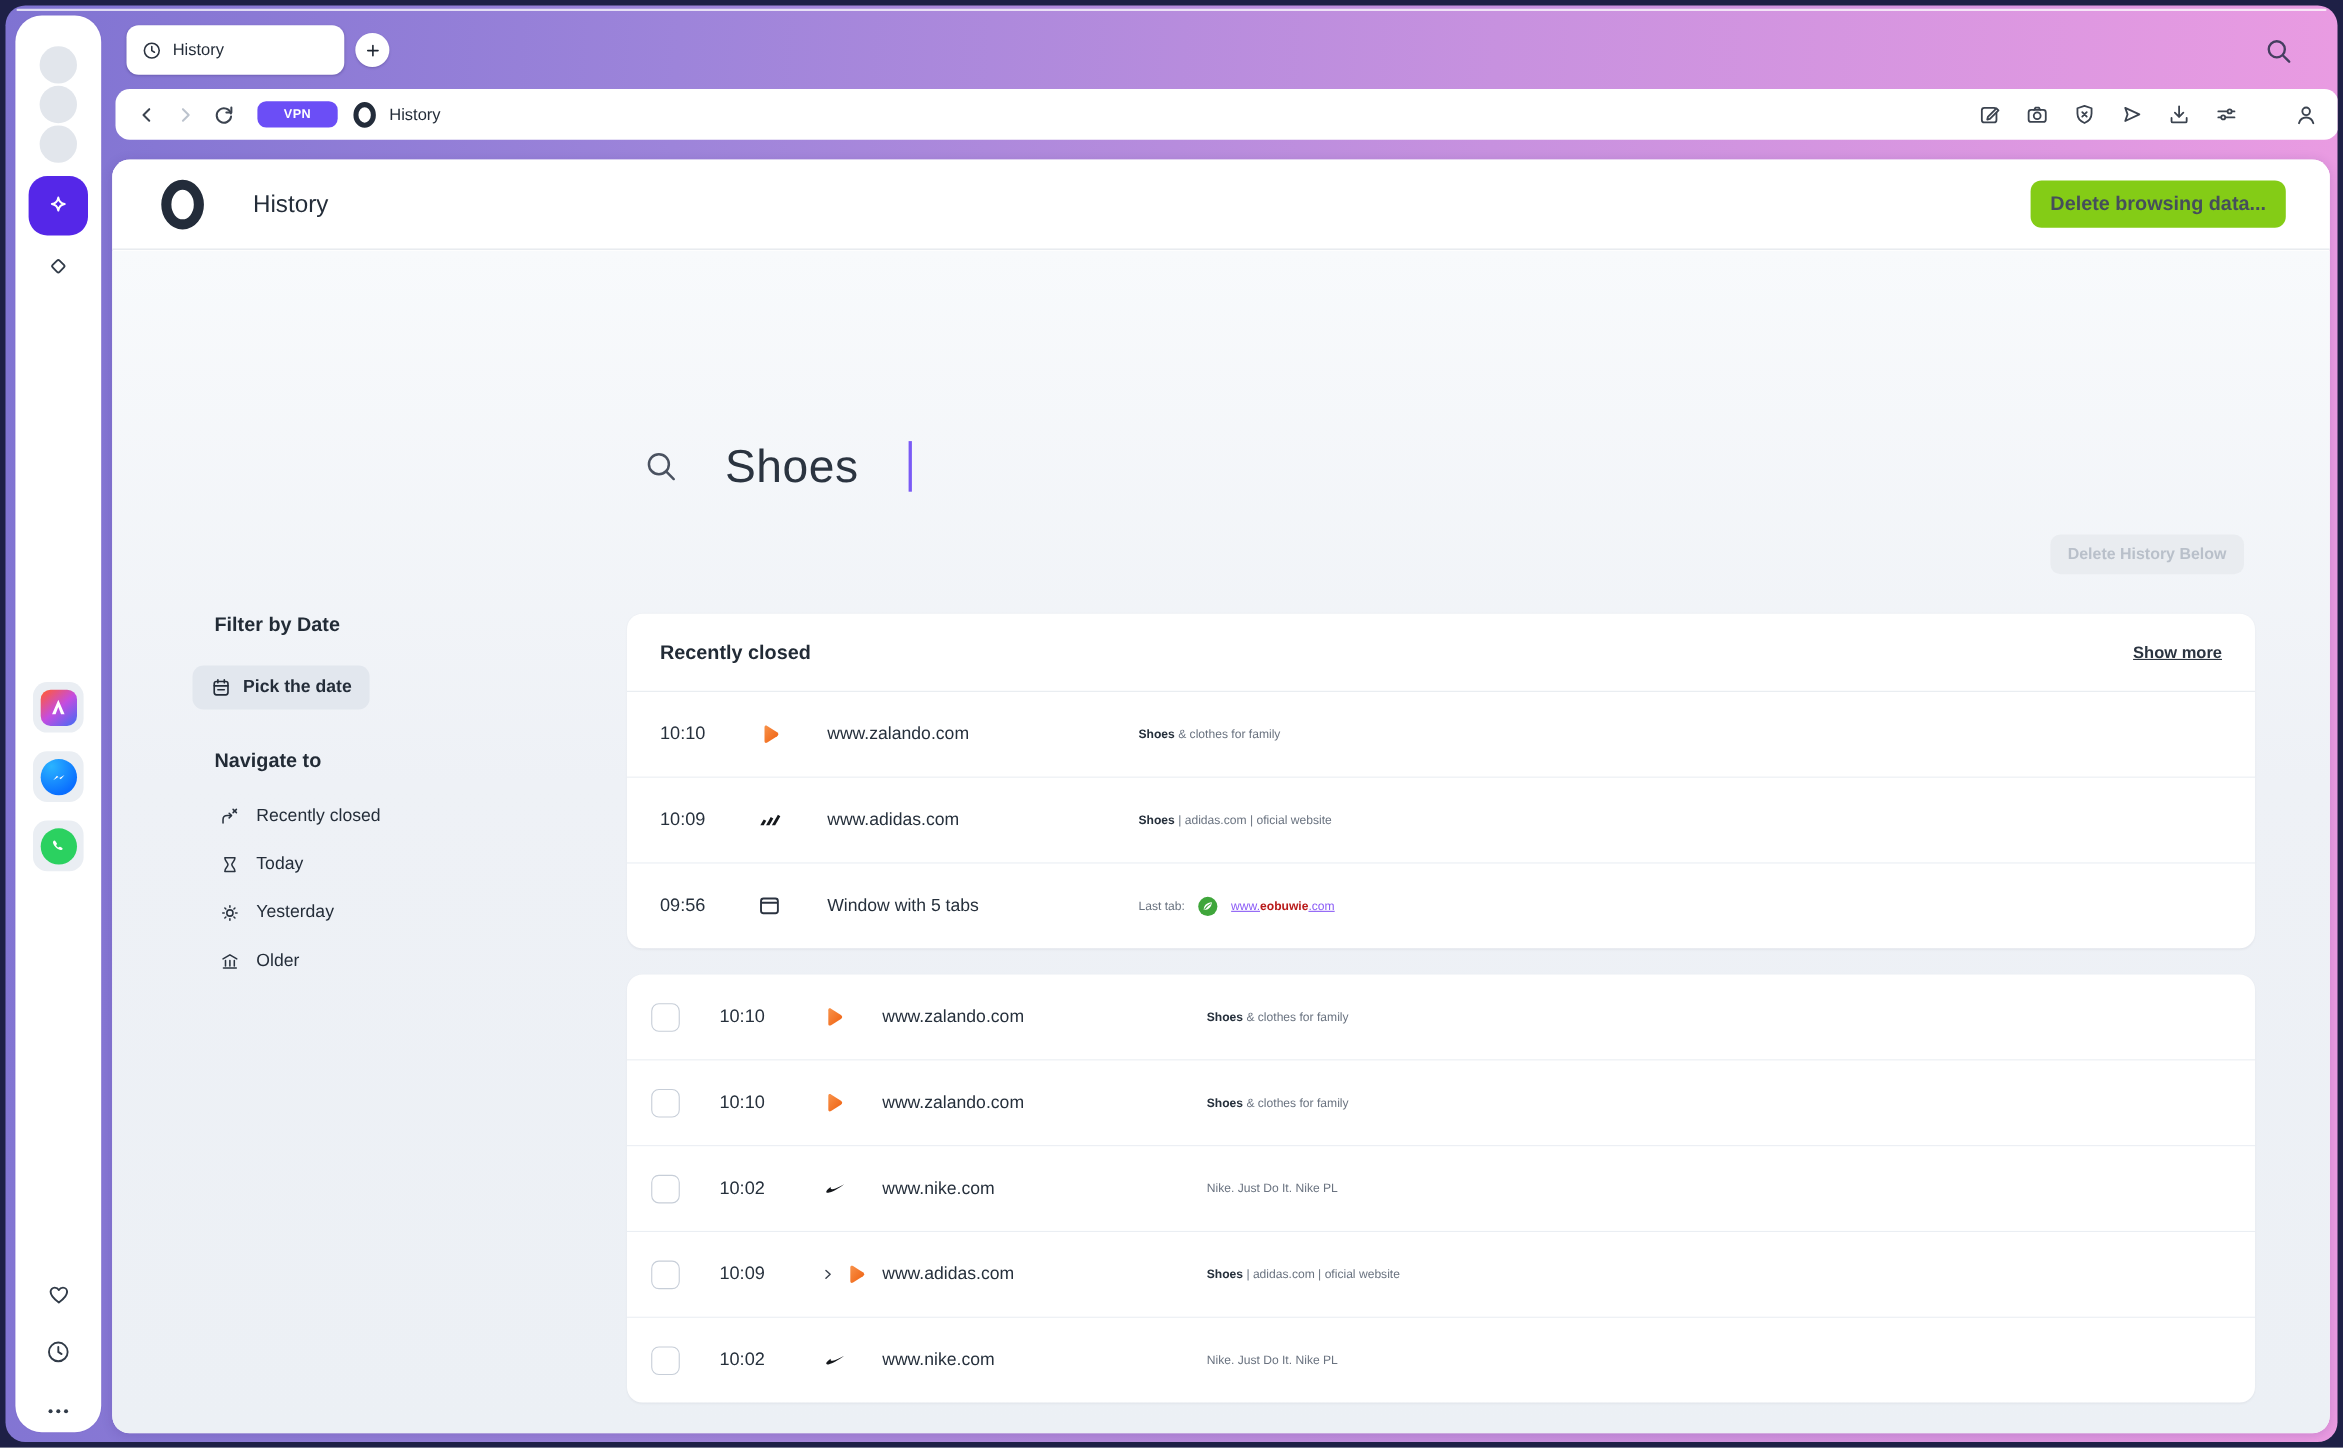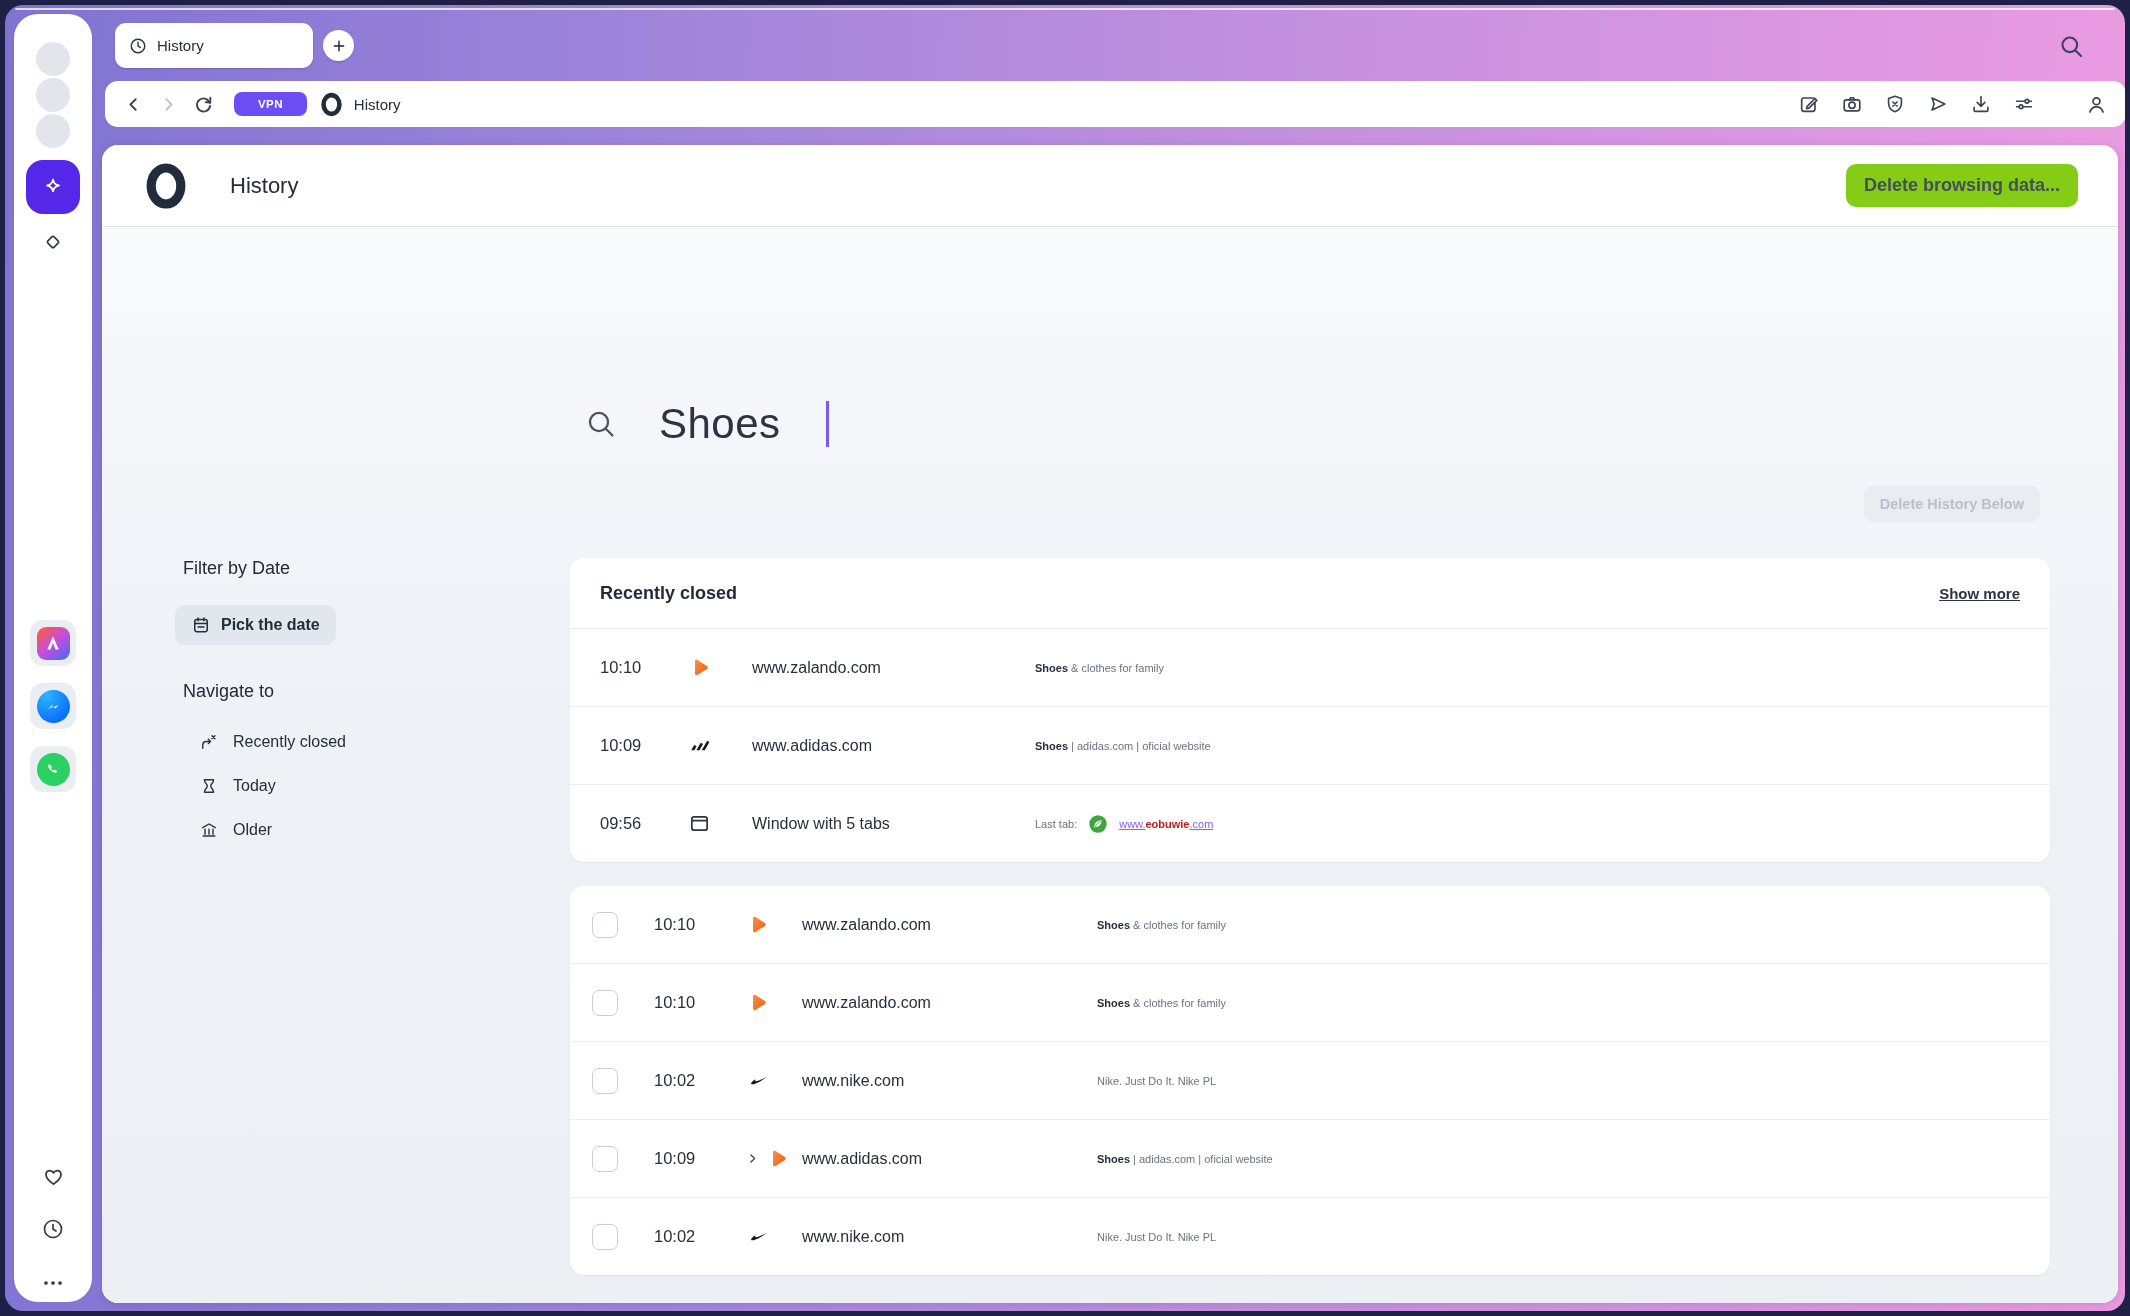--- a/index.html
+++ b/index.html
@@ -91,21 +91,21 @@
   .caret{display:inline-block;width:3px;height:46px;background:#7a5af5;margin-left:3px;vertical-align:-8px;animation:blink 1.1s steps(1) infinite;}
   @keyframes blink{50%{opacity:0;}}
 
   .del-below-btn{
     position:absolute;right:78px;top:258px;background:#e9ecf0;border:none;border-radius:9px;
     padding:10px 16px;font-size:14.5px;font-weight:700;color:#b9c0ca;font-family:inherit;cursor:default;
   }
 
   
   .filter-col{position:absolute;left:73px;top:330px;width:330px;}
-  .f-heading{font-size:18px;font-weight:400;color:#222b36;margin:0 0 26px 8px;}
+  .f-heading{font-size:18px;font-weight:700;color:#222b36;margin:0 0 26px 20px;}
   .pick-date{
     display:inline-flex;align-items:center;gap:10px;background:#e2e7ee;border:none;border-radius:10px;
     padding:10px 16px;font-size:16px;font-weight:600;color:#242d39;font-family:inherit;cursor:pointer;margin-bottom:36px;
   }
   .nav-list{margin-left:24px;}
   .nav-item{display:flex;align-items:center;gap:14px;height:44px;font-size:16px;color:#242d39;cursor:pointer;}
   .nav-item .icon{color:#2b3440;}
 
   
   .cards{position:absolute;left:468px;top:330px;width:1480px;}
@@ -371,20 +371,29 @@
           <div class="nav-item">
             <span class="icon">
               <svg width="20" height="20" viewBox="0 0 24 24" fill="none" stroke="#2b3440" stroke-width="1.7" stroke-linejoin="round">
                   <path d="M6.5 4.5h11c0 4.2-3.4 4.7-3.4 7.5s3.4 3.3 3.4 7.5h-11c0-4.2 3.4-4.7 3.4-7.5s-3.4-3.3-3.4-7.5z"></path>
                 </svg>
             </span>
             <span>Today</span>
           </div>
           <div class="nav-item">
             <span class="icon">
+              <svg width="20" height="20" viewBox="0 0 24 24" fill="none" stroke="#2b3440" stroke-width="1.7" stroke-linecap="round">
+                  <circle cx="12" cy="12" r="3.4"></circle>
+                  <path d="M12 4.2v1.6M12 18.2v1.6M4.2 12h1.6M18.2 12h1.6M6.5 6.5l1.1 1.1M16.4 16.4l1.1 1.1M17.5 6.5l-1.1 1.1M7.6 16.4l-1.1 1.1"></path>
+                </svg>
+            </span>
+            <span>Yesterday</span>
+          </div>
+          <div class="nav-item">
+            <span class="icon">
               <svg width="20" height="20" viewBox="0 0 24 24" fill="none" stroke="#2b3440" stroke-width="1.7" stroke-linecap="round" stroke-linejoin="round">
                   <path d="M4.5 9.2L12 4.8l7.5 4.4"></path>
                   <path d="M7.2 11v6M12 11v6M16.8 11v6"></path>
                   <path d="M5 19.2h14"></path>
                 </svg>
             </span>
             <span>Older</span>
           </div>
         </div>
       </div>

